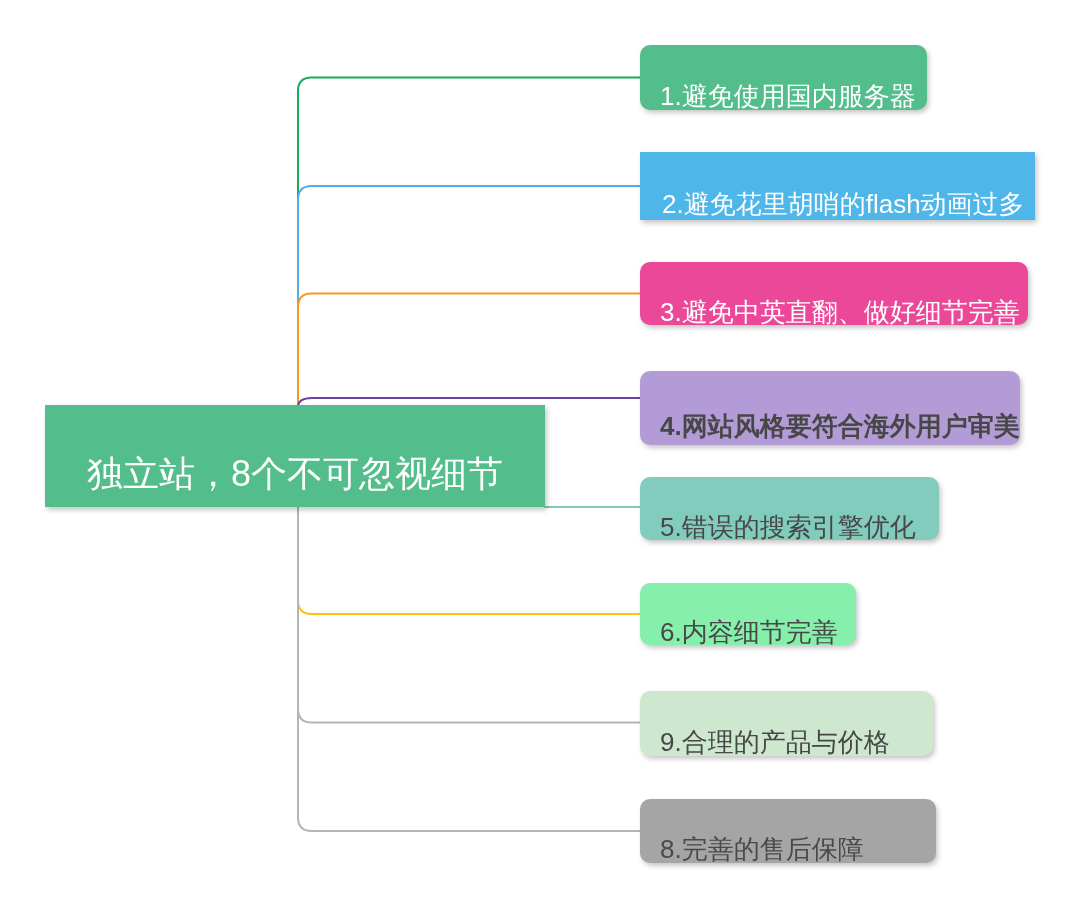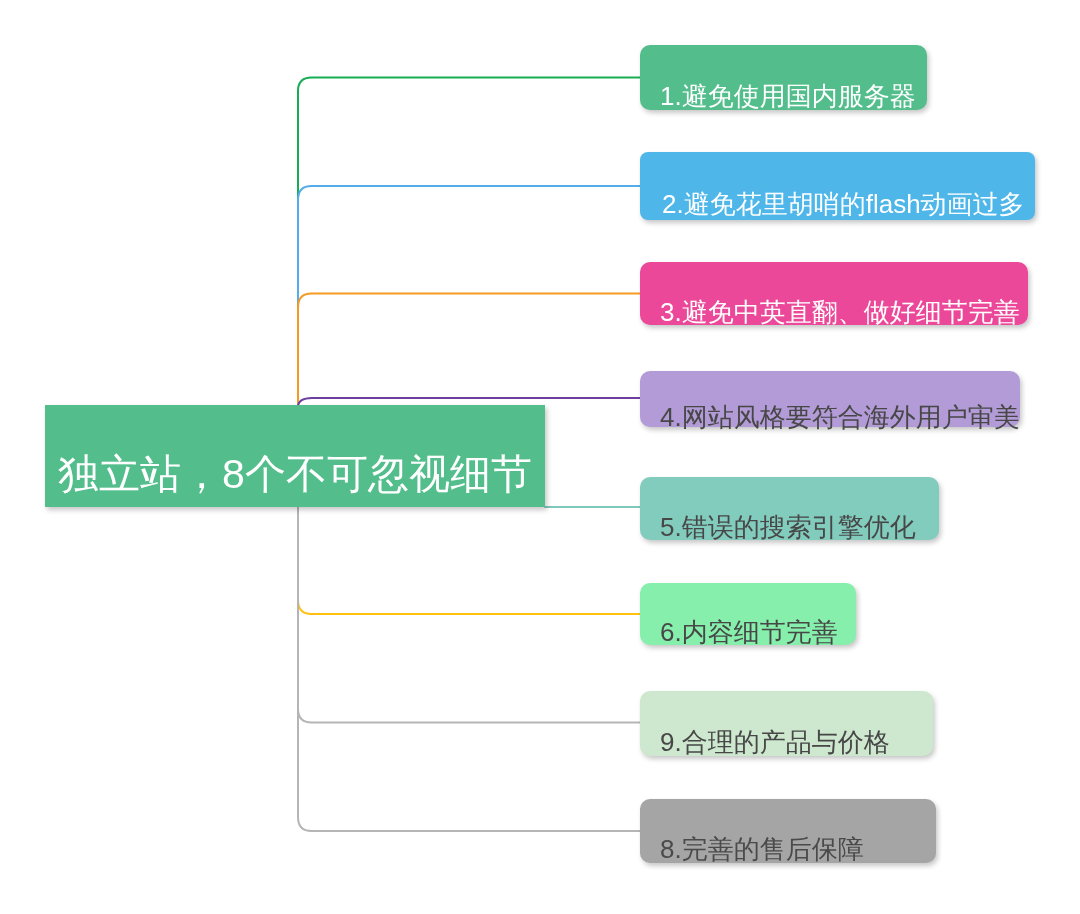--- a/index.html
+++ b/index.html
@@ -20,26 +20,26 @@
     border-radius:10px;
     box-shadow:2px 3px 5px rgba(0,0,0,0.22);
     white-space:nowrap;
   }
   .node .label{display:block;margin-top:37px;}
   #root-node{
     left:45px;top:405px;width:500px;height:102px;
     border-radius:0;
     justify-content:center;
     padding-left:0;
-    font-size:41px;
+    font-size:36px;
   }
   #branch-1{left:640px;top:45px;width:287px;height:65px;}
-  #branch-2{left:640px;top:152px;width:395px;height:68px;border-radius:8px;padding-left:22px;}
+  #branch-2{left:640px;top:152px;width:395px;height:68px;border-radius:0;padding-left:22px;}
   #branch-3{left:640px;top:262px;width:388px;height:63px;}
-  #branch-4{left:640px;top:371px;width:380px;height:56px;}
+  #branch-4{left:640px;top:371px;width:380px;height:74px;font-weight:bold;}
   #branch-5{left:640px;top:477px;width:299px;height:63px;}
   #branch-6{left:640px;top:583px;width:216px;height:62px;}
   #branch-7{left:640px;top:691px;width:293px;height:65px;}
   #branch-8{left:640px;top:799px;width:296px;height:64px;}
   path.connector{fill:none;stroke-width:2;stroke-linecap:round;}
 </style>
 </head>
 <body>
 
 <div id="canvas">

